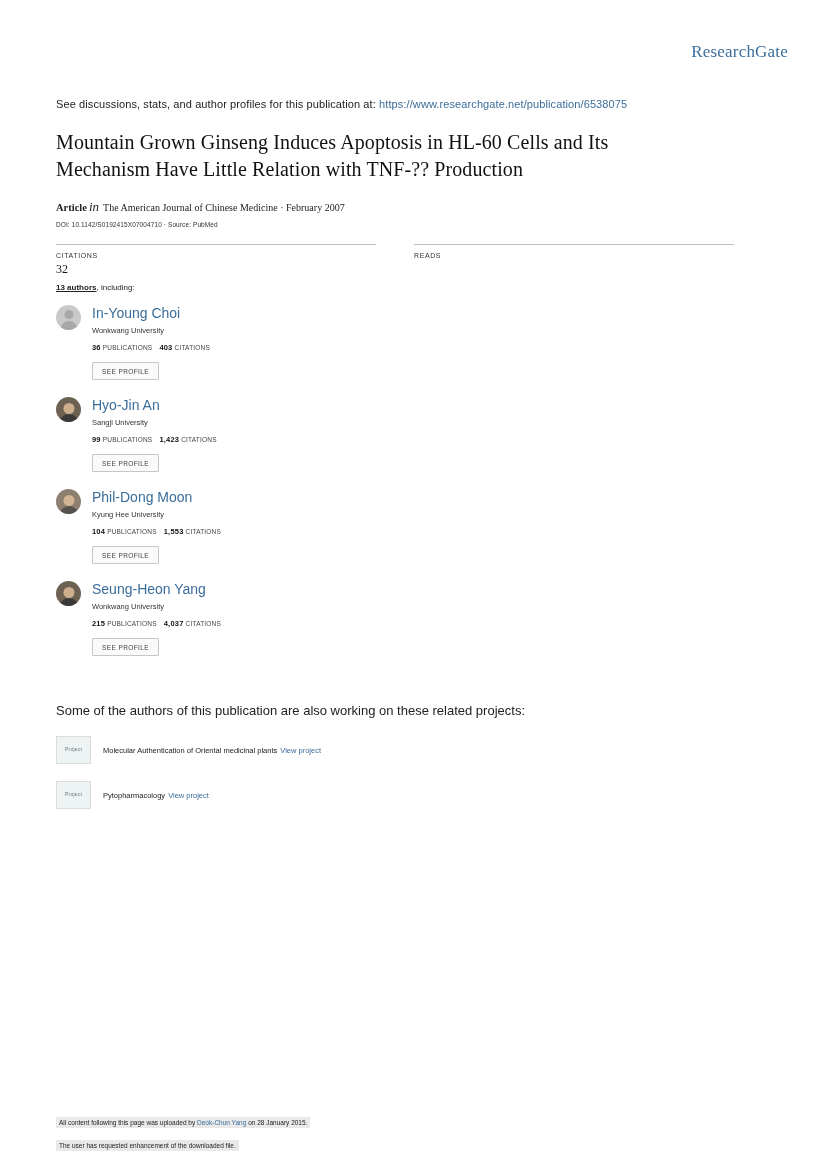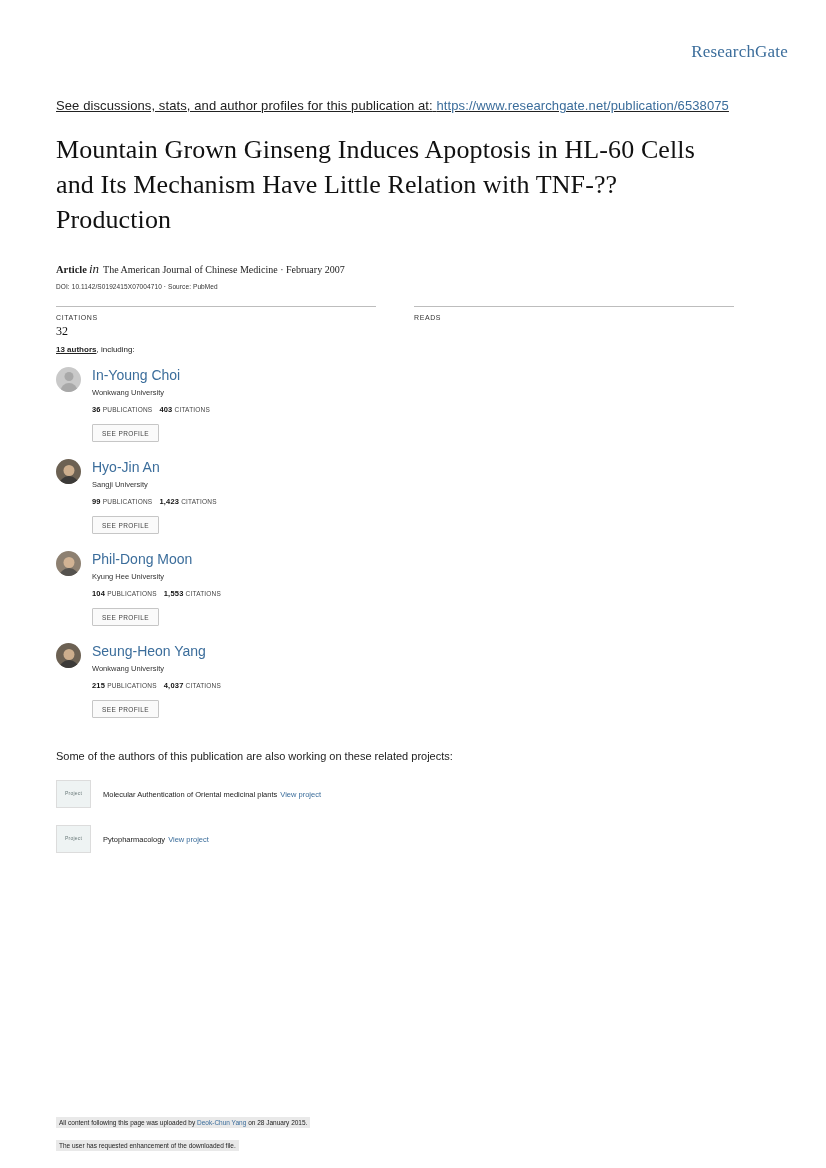--- a/index.html
+++ b/index.html
@@ -35,37 +35,36 @@
   
   .content {
     position: absolute;
     left: 56px;
     top: 98px;
     width: 714px;
   }
 
   .discussions {
     font-family: "Liberation Sans", sans-serif;
-    font-size: 13px;
+    font-size: 11px;
     color: #222;
     letter-spacing: 0.1px;
     margin-bottom: 19px;
-    text-decoration: underline;
   }
   .discussions a {
     color: #3b6d9b;
     text-decoration: none;
   }
 
   h1.title {
     font-family: "Liberation Serif", serif;
-    font-size: 26px;
+    font-size: 20px;
     font-weight: normal;
     line-height: 1.35;
-    margin: 0 0 24px 0;
+    margin: 0 0 16px 0;
     color: #111;
     max-width: 640px;
     letter-spacing: 0.1px;
   }
 
   .artline {
     font-family: "Liberation Serif", serif;
     font-size: 10px;
     color: #222;
     margin-bottom: 6px;
@@ -238,23 +237,23 @@
     font-family: "Liberation Sans", sans-serif;
     font-size: 6.5px;
     letter-spacing: 0.4px;
     padding: 5px 9px 4px 9px;
     border-radius: 1px;
   }
 
   
   .proj-head {
     font-family: "Liberation Sans", sans-serif;
-    font-size: 11px;
-    color: #222;
-    margin-top: 15px;
+    font-size: 13px;
+    color: #222;
+    margin-top: 30px;
     margin-bottom: 18px;
   }
   .proj {
     display: flex;
     align-items: center;
     margin-bottom: 17px;
   }
   .proj-thumb {
     width: 33px;
     height: 26px;

